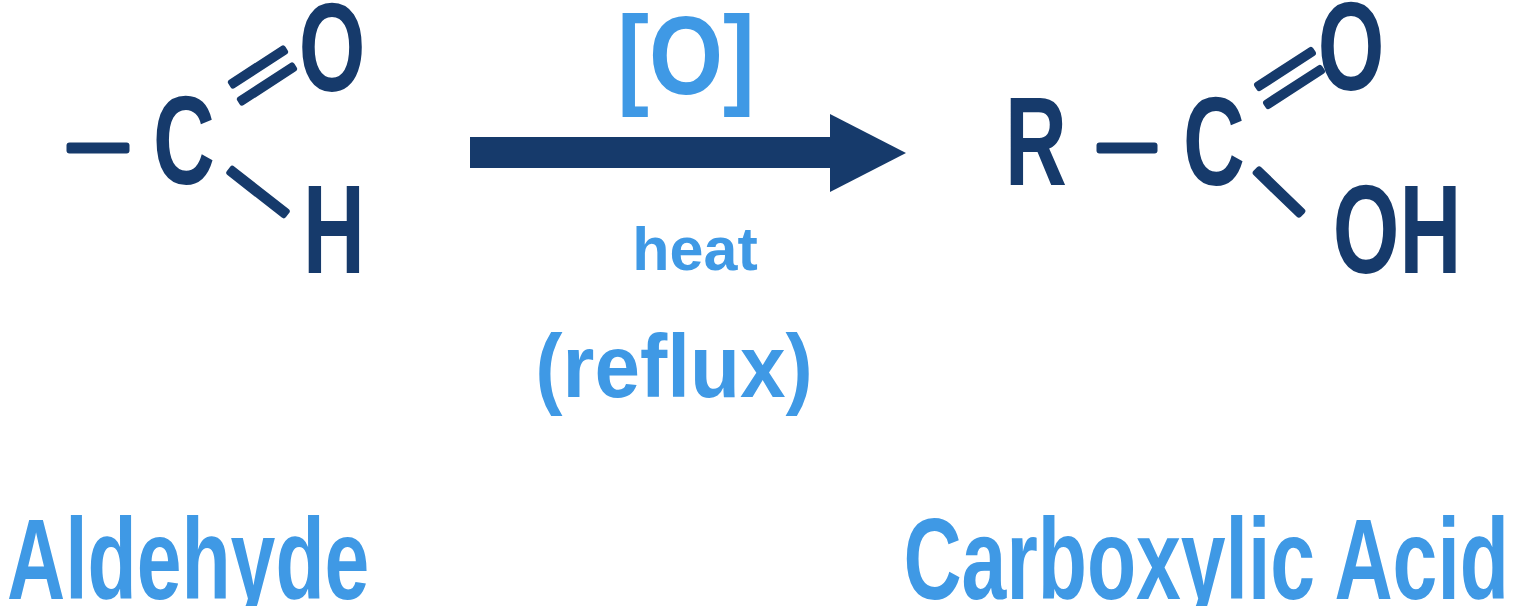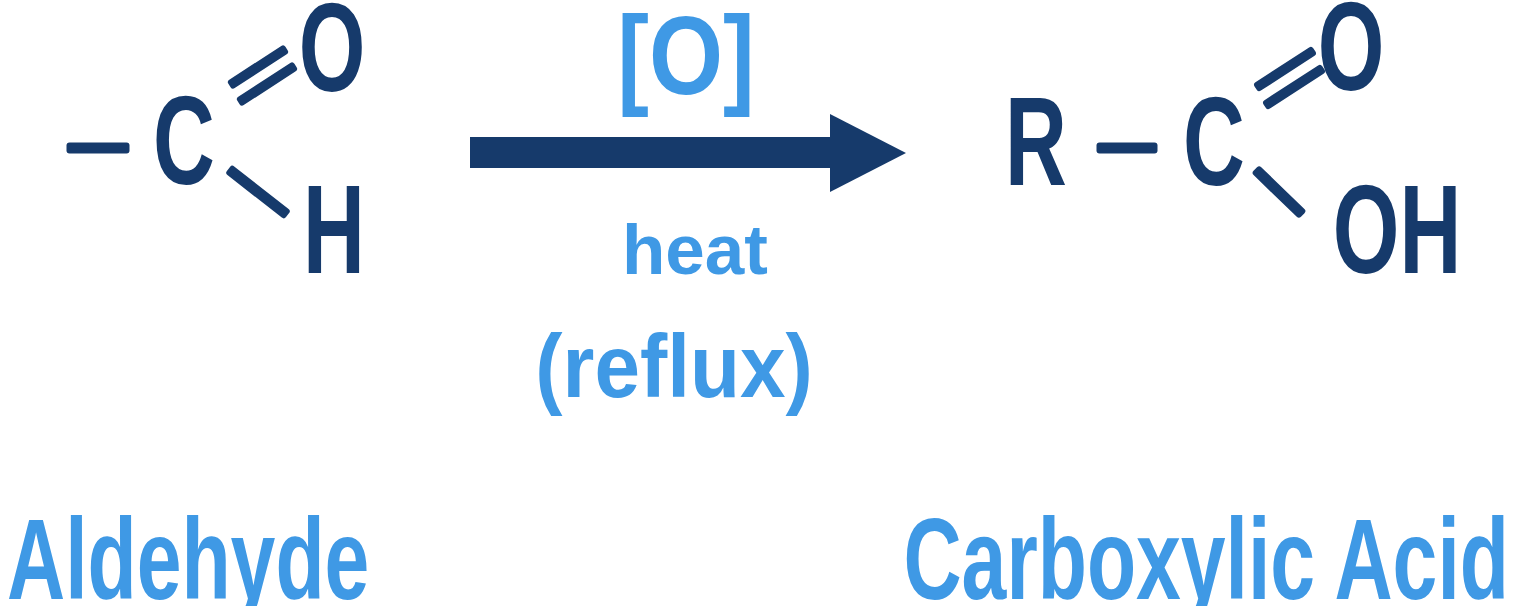--- a/index.html
+++ b/index.html
@@ -70,21 +70,21 @@
   #b-d1a { left: 258px;  top: 67px;  width: 68px; --rot: -33deg; }
   #b-d1b { left: 267px;  top: 84px;  width: 68px; --rot: -33deg; }
   #a-o1  { left: 332px;  top: 48px;  }
   #b-s1  { left: 258px;  top: 192px; width: 75px; --rot: 38deg; }
   #a-h1  { left: 334px;  top: 230px; }
 
   
   #oxidant { left: 686px; top: 56px;  font-size: 112px; transform: translate(-50%,-50%) scaleX(0.85); }
   #shaft   { left: 470px; top: 137px; width: 360px; height: 31px; }
   #head    { left: 830px; top: 114px; }
-  #heat    { left: 695px; top: 249px; font-size: 71px; }
+  #heat    { left: 695px; top: 249px; font-size: 61px; }
   #reflux  { left: 674px; top: 366px; font-size: 89px; transform: translate(-50%,-50%) scaleX(0.92); }
 
   
   #a-r2  { left: 1036px; top: 142px; }
   #b-r2  { left: 1127px; top: 148px; width: 61px; }
   #a-c2  { left: 1214px; top: 142px; }
   #b-d2a { left: 1285px; top: 69px;  width: 70px; --rot: -33deg; }
   #b-d2b { left: 1294px; top: 87px;  width: 70px; --rot: -33deg; }
   #a-o2  { left: 1351px; top: 47px;  }
   #b-s2  { left: 1279px; top: 192px; width: 66px; --rot: 44deg; }

